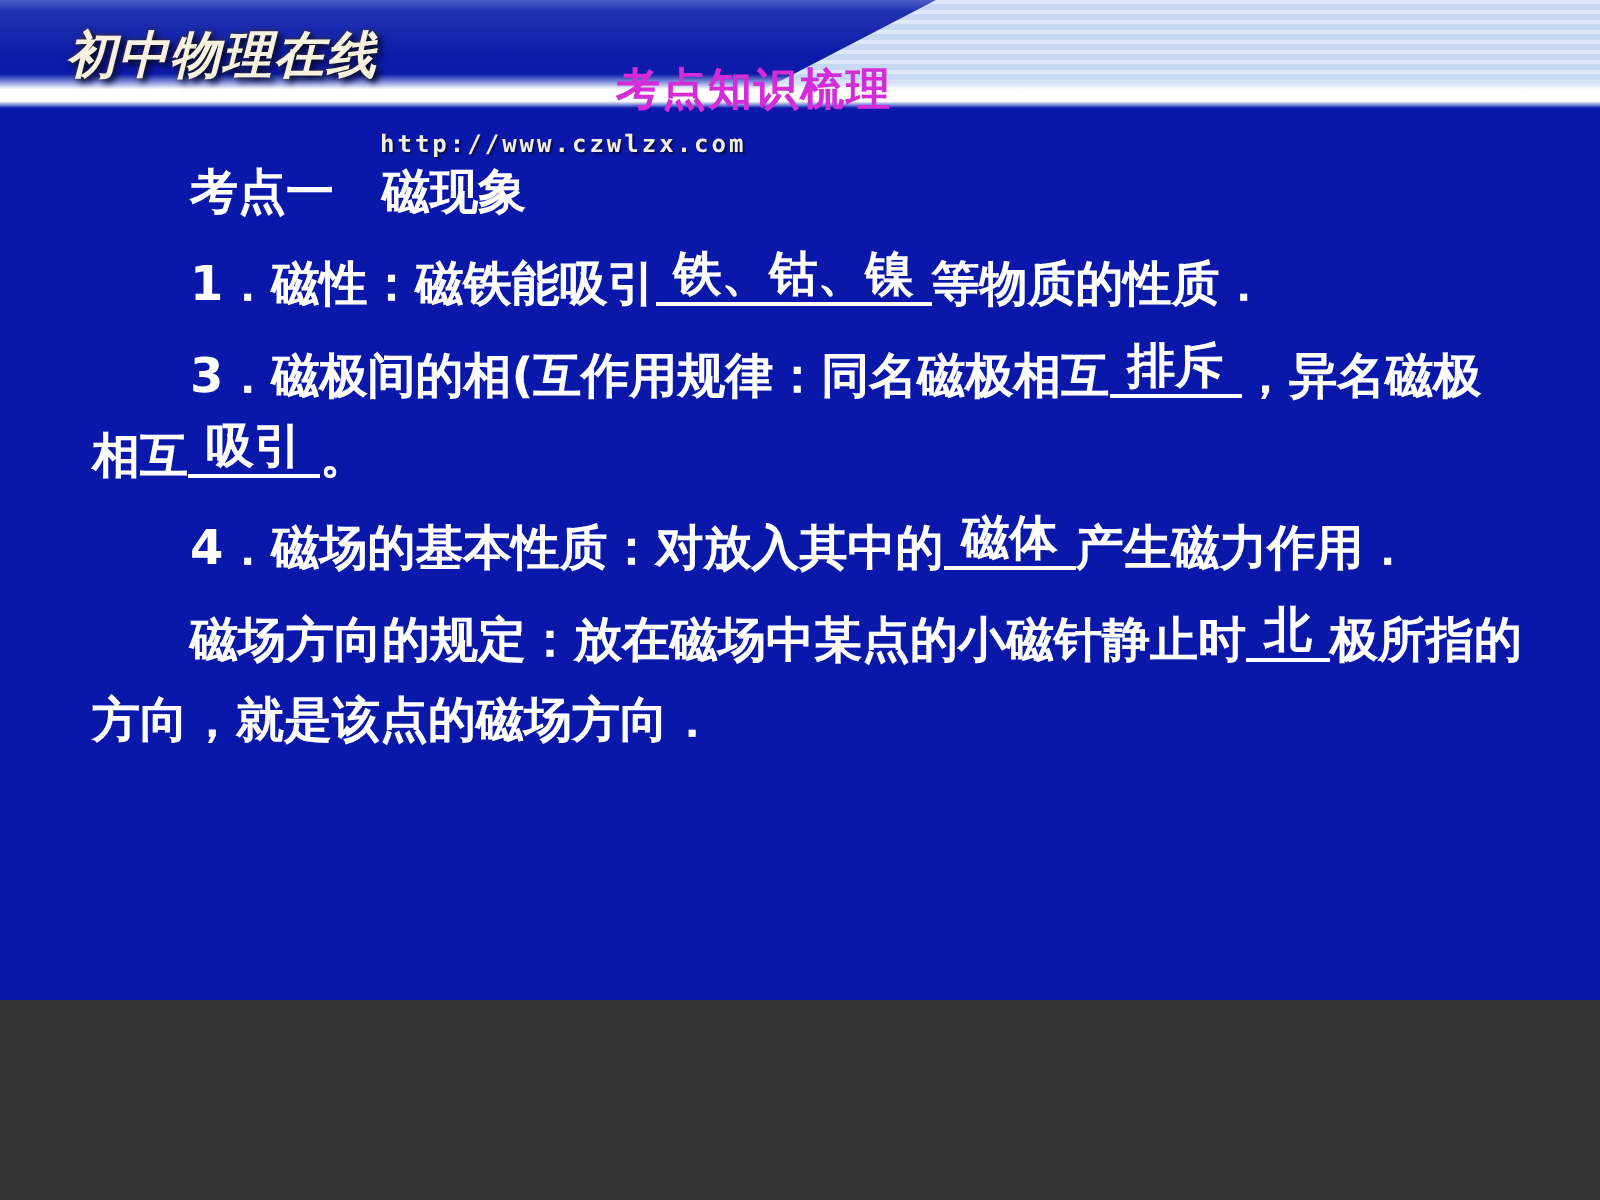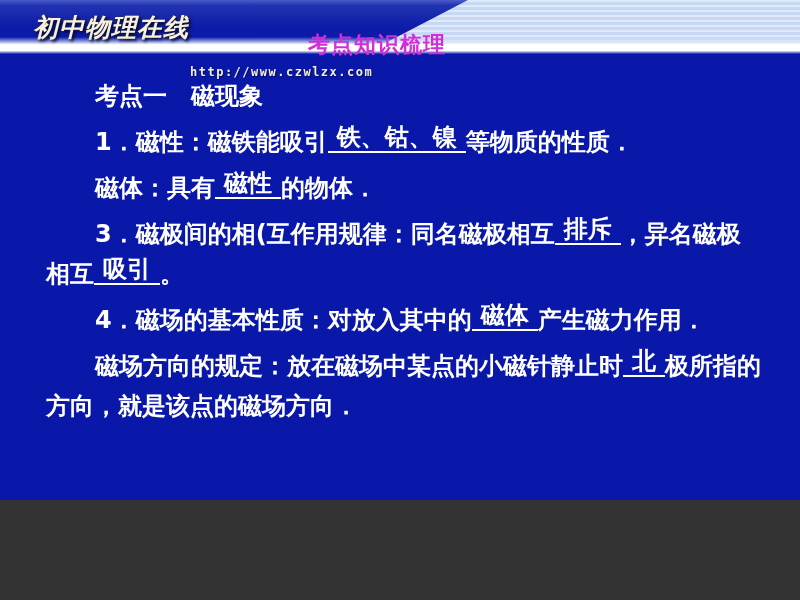--- a/index.html
+++ b/index.html
@@ -83,21 +83,20 @@
     <div class="logo">初中物理在线</div>
     <div class="site-url">http://www.czwlzx.com</div>
   </div>
 
   <div class="slide-title">考点知识梳理</div>
 
   <div class="content">
     <p class="heading">考点一　磁现象</p>
     <div>
         <p class="para">1．磁性：磁铁能吸引<span class="blank">铁、钴、镍</span>等物质的性质．</p>
-        <p class="para">磁体：具有<span class="blank">磁性</span>的物体．</p>
         <p class="para">3．磁极间的相(互作用规律：同名磁极相互<span class="blank">排斥</span>，异名磁极相互<span class="blank">吸引</span>。</p>
         <p class="para">4．磁场的基本性质：对放入其中的<span class="blank">磁体</span>产生磁力作用．</p>
         <p class="para">磁场方向的规定：放在磁场中某点的小磁针静止时<span class="blank">北</span>极所指的方向，就是该点的磁场方向．</p>
       </div>
   </div>
 
   <svg class="ribbon" width="800" height="100" viewBox="0 0 800 100" aria-hidden="true">
     <path d="M0 75.5 H482 C 552 75.5, 585 24, 662 24 H800 V33.5 H665 C 595 33.5, 565 85.5, 488 85.5 H0 Z" fill="#ffffff"></path>
   </svg>
 

